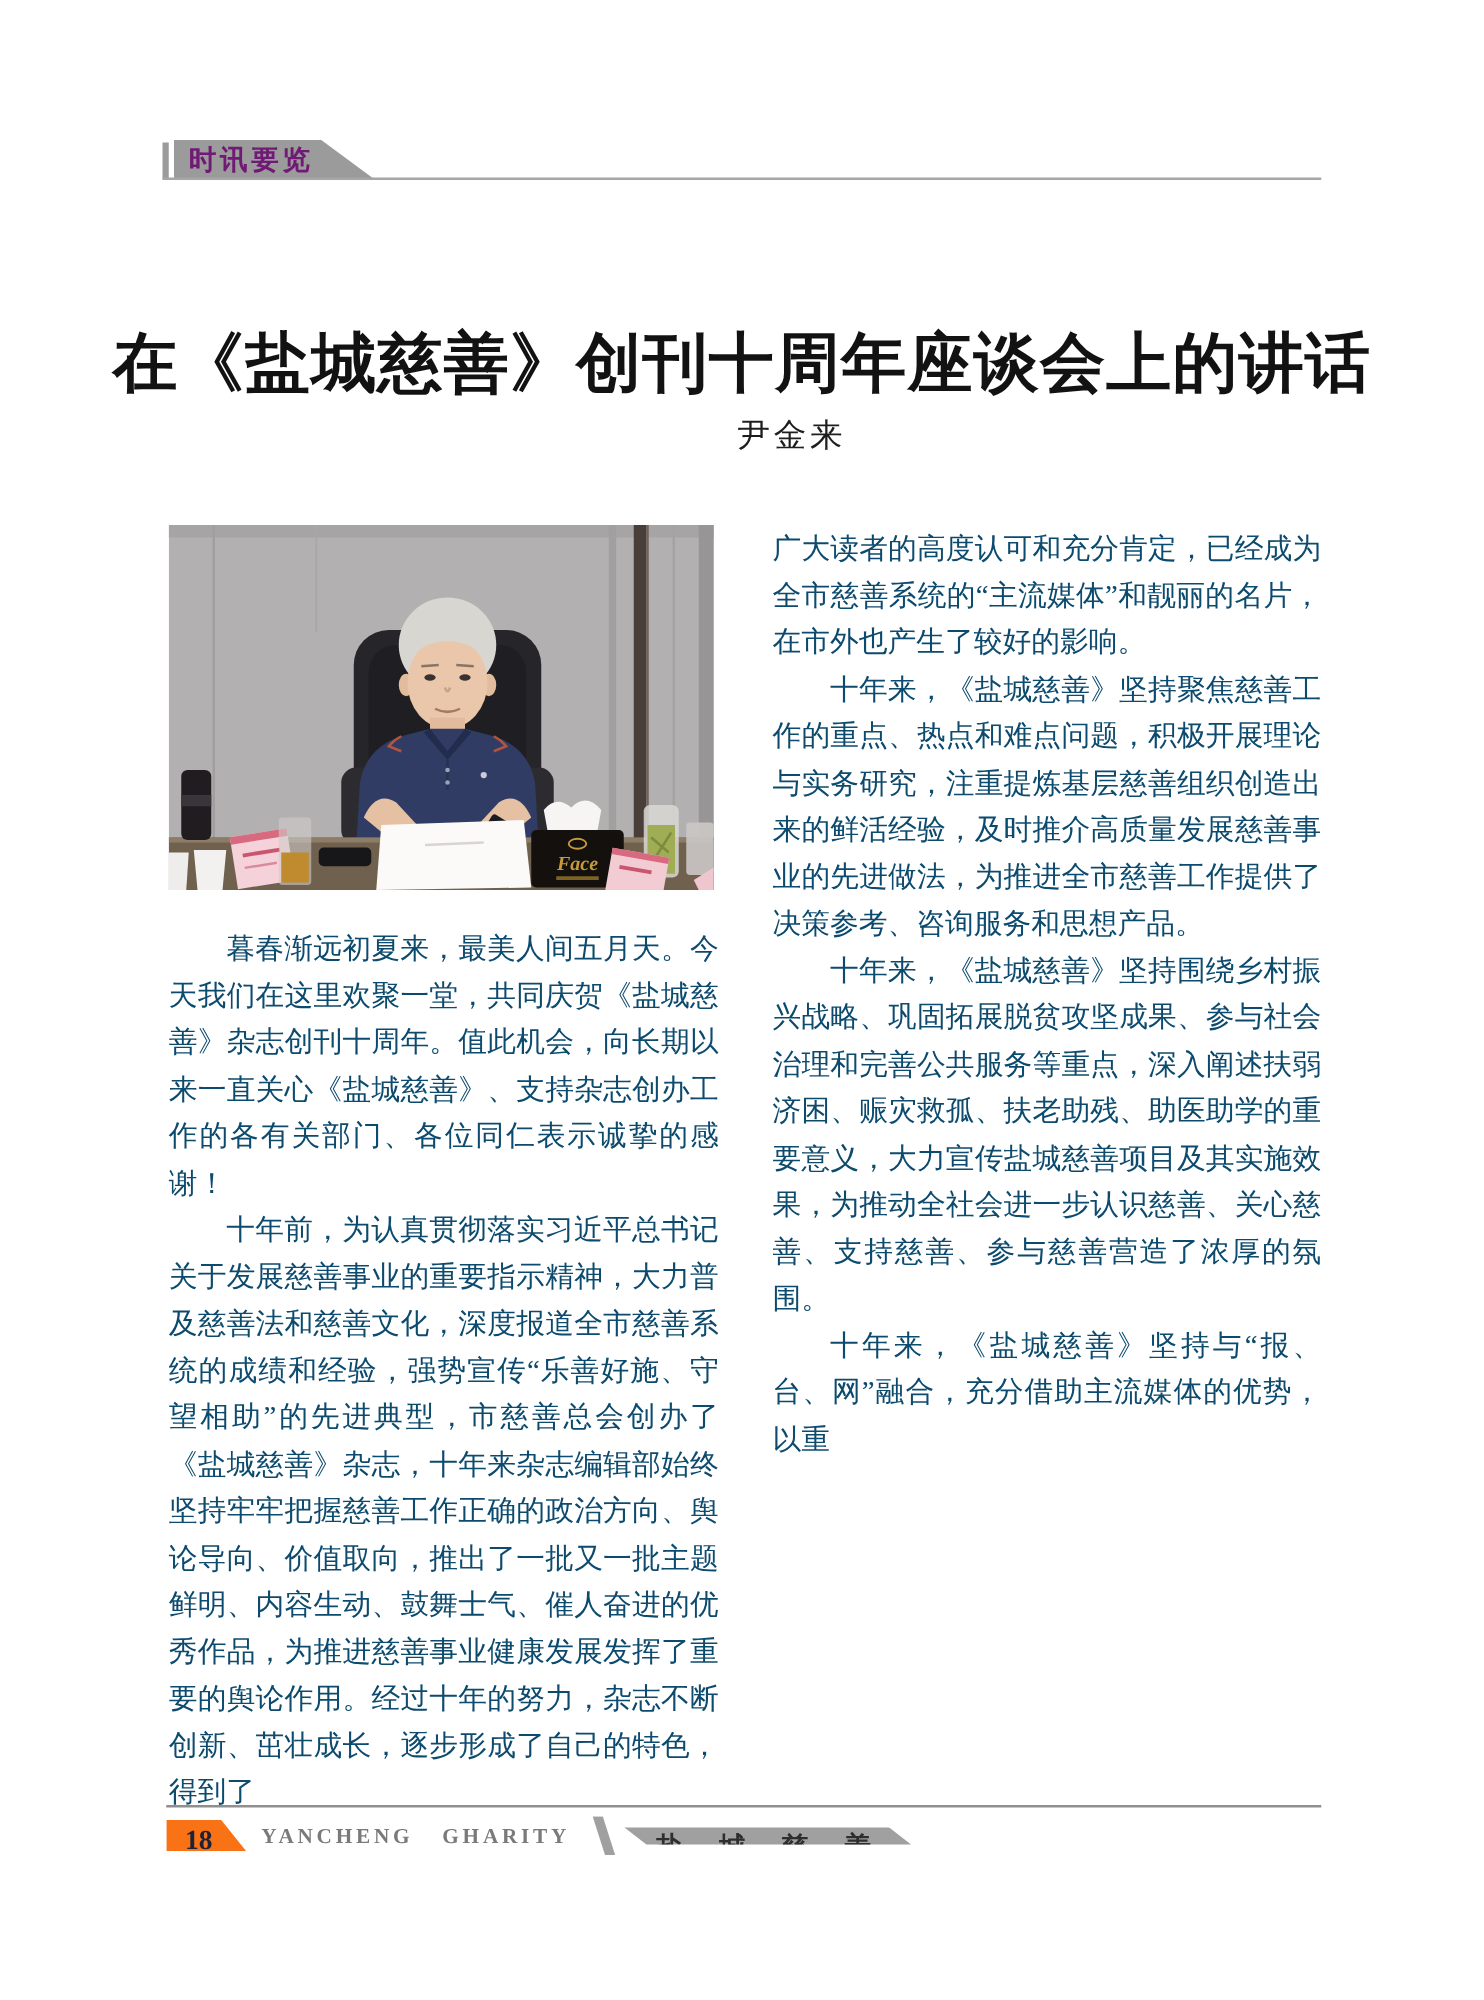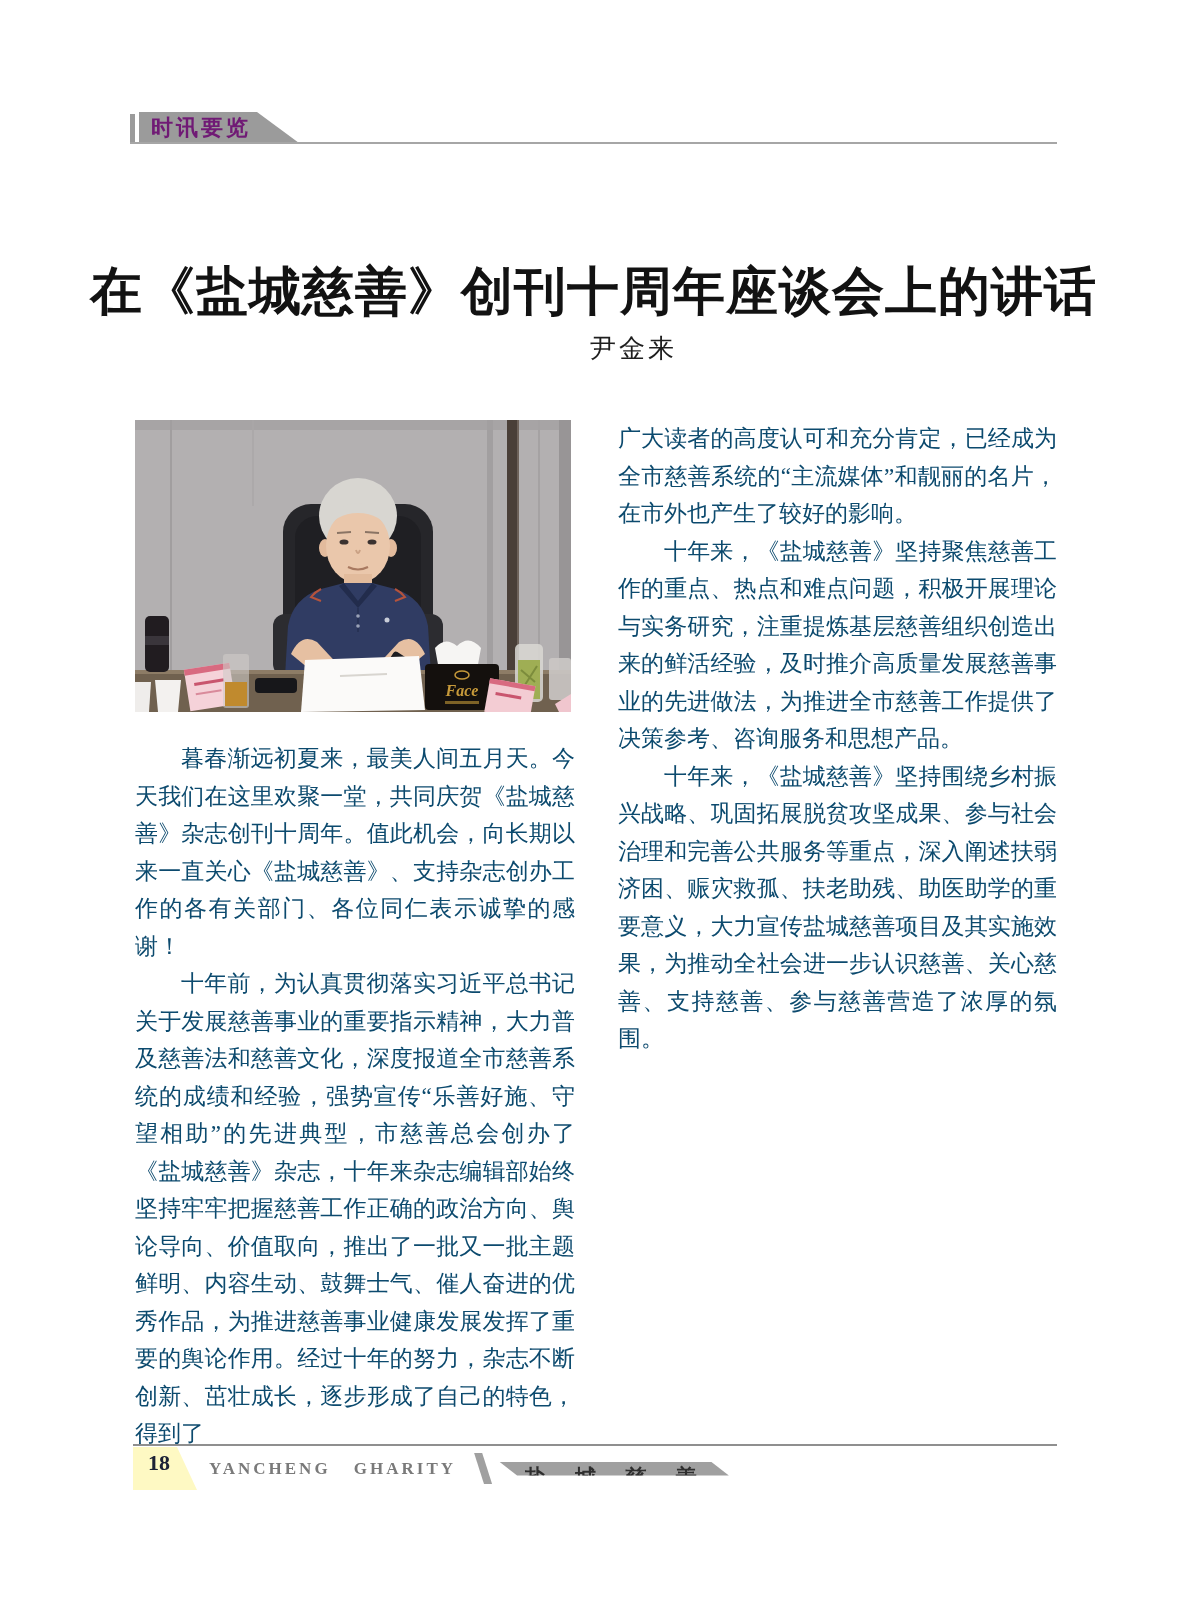--- a/index.html
+++ b/index.html
@@ -33,21 +33,21 @@
   .col-left{width:440px;}
   .col-right{width:439px;}
   p.para{margin:0;}
   .indent{text-indent:2em;}
   .photo-figure{width:372px;height:292px;margin:0 0 28px 0;display:block;}
   .photo-figure svg{display:block;width:436px;height:292px;}
   
   .page-footer{position:absolute;left:133px;top:1444px;width:924px;border-top:2px solid #8f8f8f;}
   .footer-row{margin-top:7px;display:flex;align-items:center;height:31px;}
   .badge-page{
-    width:64px;height:43px;line-height:31px;background:#fef9c3;color:#1d2236;
+    width:64px;height:25px;line-height:31px;background:#f97316;color:#1d2236;
     font-weight:bold;font-size:22px;padding-left:15px;box-sizing:border-box;
     clip-path:polygon(0 0, calc(100% - 20px) 0, 100% 100%, 0 100%);
   }
   .journal-en{
     margin:0 18px 0 12px;color:#7a7a7a;font-size:17px;font-weight:bold;
     letter-spacing:3px;word-spacing:16px;white-space:nowrap;line-height:31px;
   }
   .slash-wedge{
     width:18px;height:31px;background:#a0a0a0;flex:0 0 auto;
     clip-path:polygon(0 0, 45% 0, 100% 100%, 55% 100%);
@@ -167,20 +167,21 @@
       </div>
 
       <p class="para indent">暮春渐远初夏来，最美人间五月天。今天我们在这里欢聚一堂，共同庆贺《盐城慈善》杂志创刊十周年。值此机会，向长期以来一直关心《盐城慈善》、支持杂志创办工作的各有关部门、各位同仁表示诚挚的感谢！</p>
       <p class="para indent">十年前，为认真贯彻落实习近平总书记关于发展慈善事业的重要指示精神，大力普及慈善法和慈善文化，深度报道全市慈善系统的成绩和经验，强势宣传“乐善好施、守望相助”的先进典型，市慈善总会创办了《盐城慈善》杂志，十年来杂志编辑部始终坚持牢牢把握慈善工作正确的政治方向、舆论导向、价值取向，推出了一批又一批主题鲜明、内容生动、鼓舞士气、催人奋进的优秀作品，为推进慈善事业健康发展发挥了重要的舆论作用。经过十年的努力，杂志不断创新、茁壮成长，逐步形成了自己的特色，得到了</p>
     </div>
 
     <div class="col col-right">
       <p class="para">广大读者的高度认可和充分肯定，已经成为全市慈善系统的“主流媒体”和靓丽的名片，在市外也产生了较好的影响。</p>
       <p class="para indent">十年来，《盐城慈善》坚持聚焦慈善工作的重点、热点和难点问题，积极开展理论与实务研究，注重提炼基层慈善组织创造出来的鲜活经验，及时推介高质量发展慈善事业的先进做法，为推进全市慈善工作提供了决策参考、咨询服务和思想产品。</p>
       <p class="para indent">十年来，《盐城慈善》坚持围绕乡村振兴战略、巩固拓展脱贫攻坚成果、参与社会治理和完善公共服务等重点，深入阐述扶弱济困、赈灾救孤、扶老助残、助医助学的重要意义，大力宣传盐城慈善项目及其实施效果，为推动全社会进一步认识慈善、关心慈善、支持慈善、参与慈善营造了浓厚的氛围。</p>
+      <p class="para indent">十年来，《盐城慈善》坚持与“报、台、网”融合，充分借助主流媒体的优势，以重</p>
     </div>
 
   </div>
 
   <div class="page-footer">
     <div class="footer-row">
       <div class="badge-page">18</div>
       <div class="journal-en">YANCHENG GHARITY</div>
       <div class="slash-wedge"></div>
       <div class="badge-cn">盐 城 慈 善</div>

